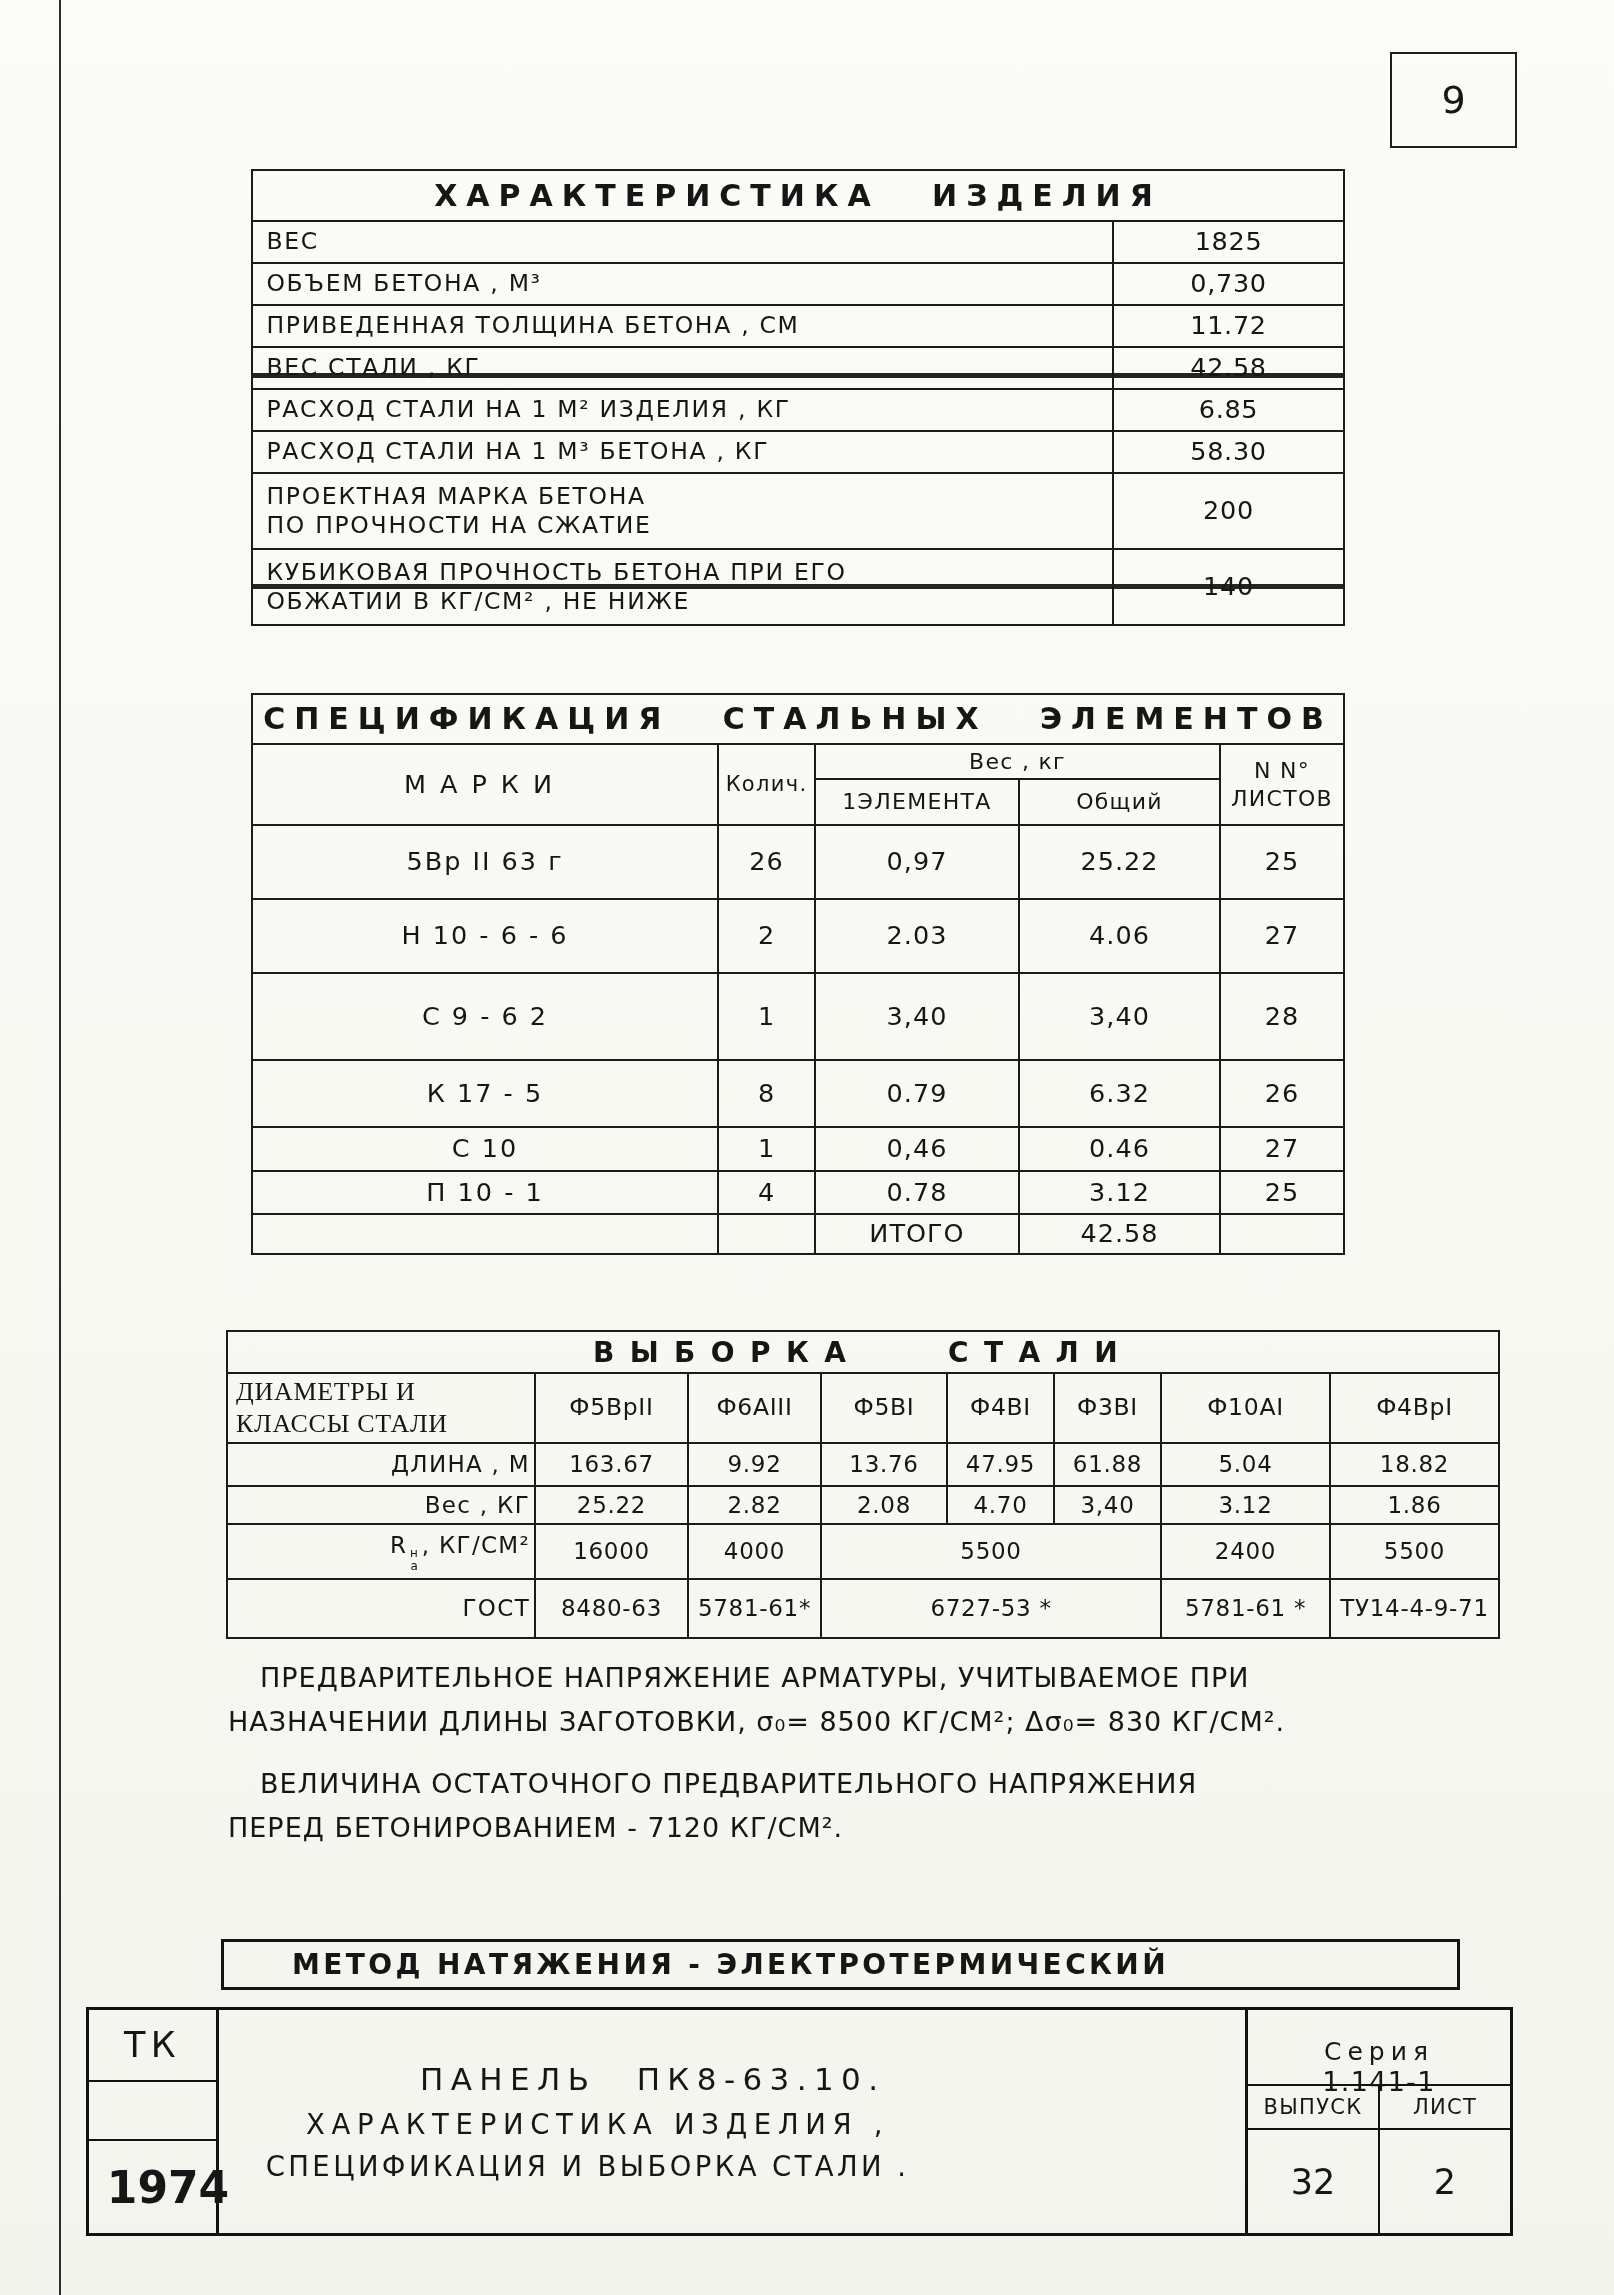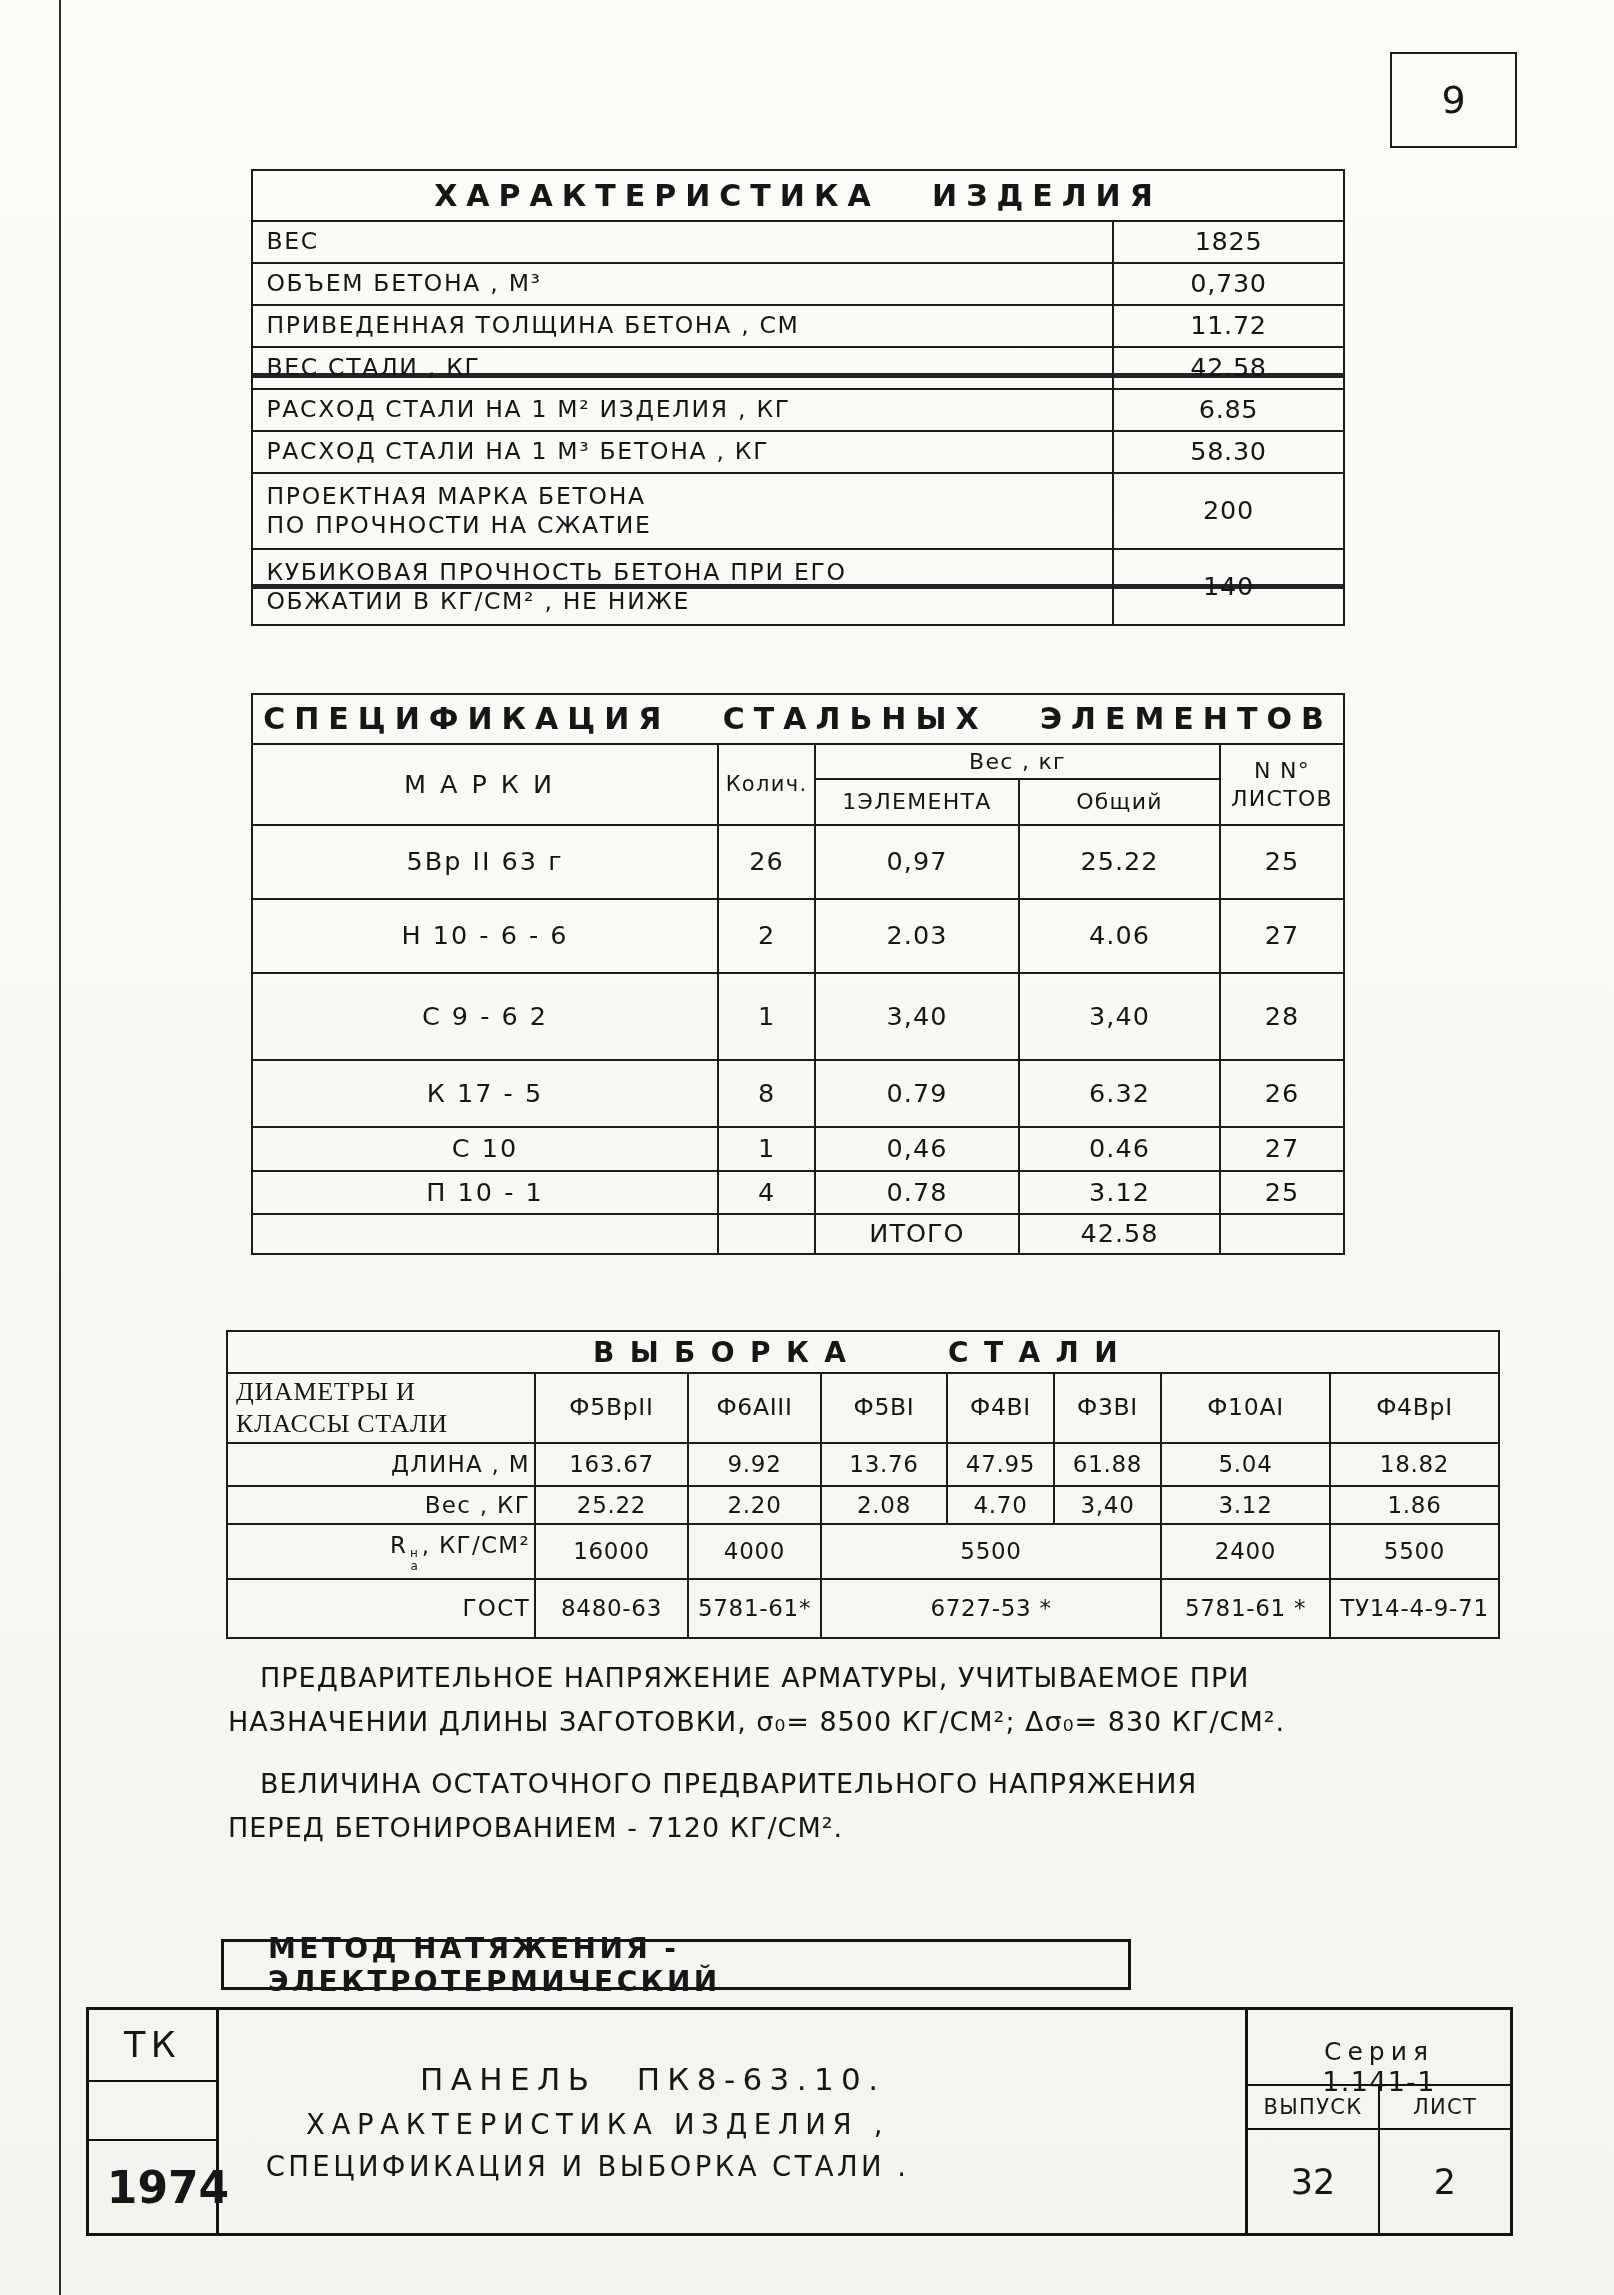--- a/index.html
+++ b/index.html
@@ -49,22 +49,22 @@
   .t3 td.colh{font-size:23.5px;letter-spacing:0.7px;}
   .t3 td.rowhead{font-size:26px;text-align:left;padding-left:8px;letter-spacing:0.7px;white-space:pre-line;font-family:Liberation Serif, serif;}
   .t3 tr.rlen{height:43px;} .t3 tr.rwt{height:38px;} .t3 tr.rr{height:55px;} .t3 tr.rg{height:59px;}
   .t3 td.num{font-size:23px;letter-spacing:0.7px;}
   .t3 td.rowlab{text-align:right;padding-left:11px;font-size:23px;letter-spacing:1.3px;margin-left:48px;}
   .rss{display:inline-flex;flex-direction:column;font-size:0.52em;line-height:1.05;vertical-align:-0.35em;margin:0 2.7px;}
   
   .notes{position:absolute;left:228px;top:1656px;width:1283px;font-size:27px;line-height:1.62;letter-spacing:1px;}
   .notes p{margin:0 0 19px 0;white-space:pre-line;text-indent:32px;}
   
-  .method{position:absolute;left:221px;top:1939px;width:910px;height:51px;border:3.4px solid #141414;
-    box-sizing:border-box;display:flex;align-items:center;padding-left:44px;font-size:28px;letter-spacing:3.4px;font-weight:bold;}
+  .method{position:absolute;left:221px;top:1939px;width:1239px;height:51px;border:3.4px solid #141414;
+    box-sizing:border-box;display:flex;align-items:center;padding-left:68px;font-size:28px;letter-spacing:3.4px;font-weight:bold;}
   
   .titleblock{position:absolute;left:86px;top:2007px;width:1427px;height:229px;border:3.4px solid #121212;
     box-sizing:border-box;display:flex;}
   .tb-org{width:130px;border-right:3.4px solid #121212;display:flex;flex-direction:column;box-sizing:border-box;}
   .tb-tk{height:70px;border-bottom:2.7px solid #121212;display:flex;align-items:center;justify-content:center;
     font-size:35px;letter-spacing:5.4px;}
   .tb-sp{flex:1;border-bottom:2.7px solid #121212;}
   .tb-yr{height:92px;display:flex;align-items:center;justify-content:center;font-size:44px;font-weight:bold;padding-left:31px;}
   .tb-title{flex:1;display:flex;flex-direction:column;justify-content:center;gap:10.7px;padding:6.7px 0 6.7px 40px;box-sizing:border-box;}
   .tb-l1{font-size:31px;letter-spacing:7.4px;word-spacing:23px;margin-left:161px;}
@@ -247,21 +247,21 @@
       <td class="num">9.92</td>
       <td class="num">13.76</td>
       <td class="num">47.95</td>
       <td class="num">61.88</td>
       <td class="num">5.04</td>
       <td class="num">18.82</td>
     </tr>
     <tr class="rwt">
       <td class="rowlab">Вес      ,   КГ</td>
       <td class="num">25.22</td>
-      <td class="num">2.20</td>
+      <td class="num">2.82</td>
       <td class="num">2.08</td>
       <td class="num">4.70</td>
       <td class="num">3,40</td>
       <td class="num">3.12</td>
       <td class="num">1.86</td>
     </tr>
     <tr class="rr">
       <td class="rowlab">
         <span>R</span><span class="rss">
               <span>н</span>

